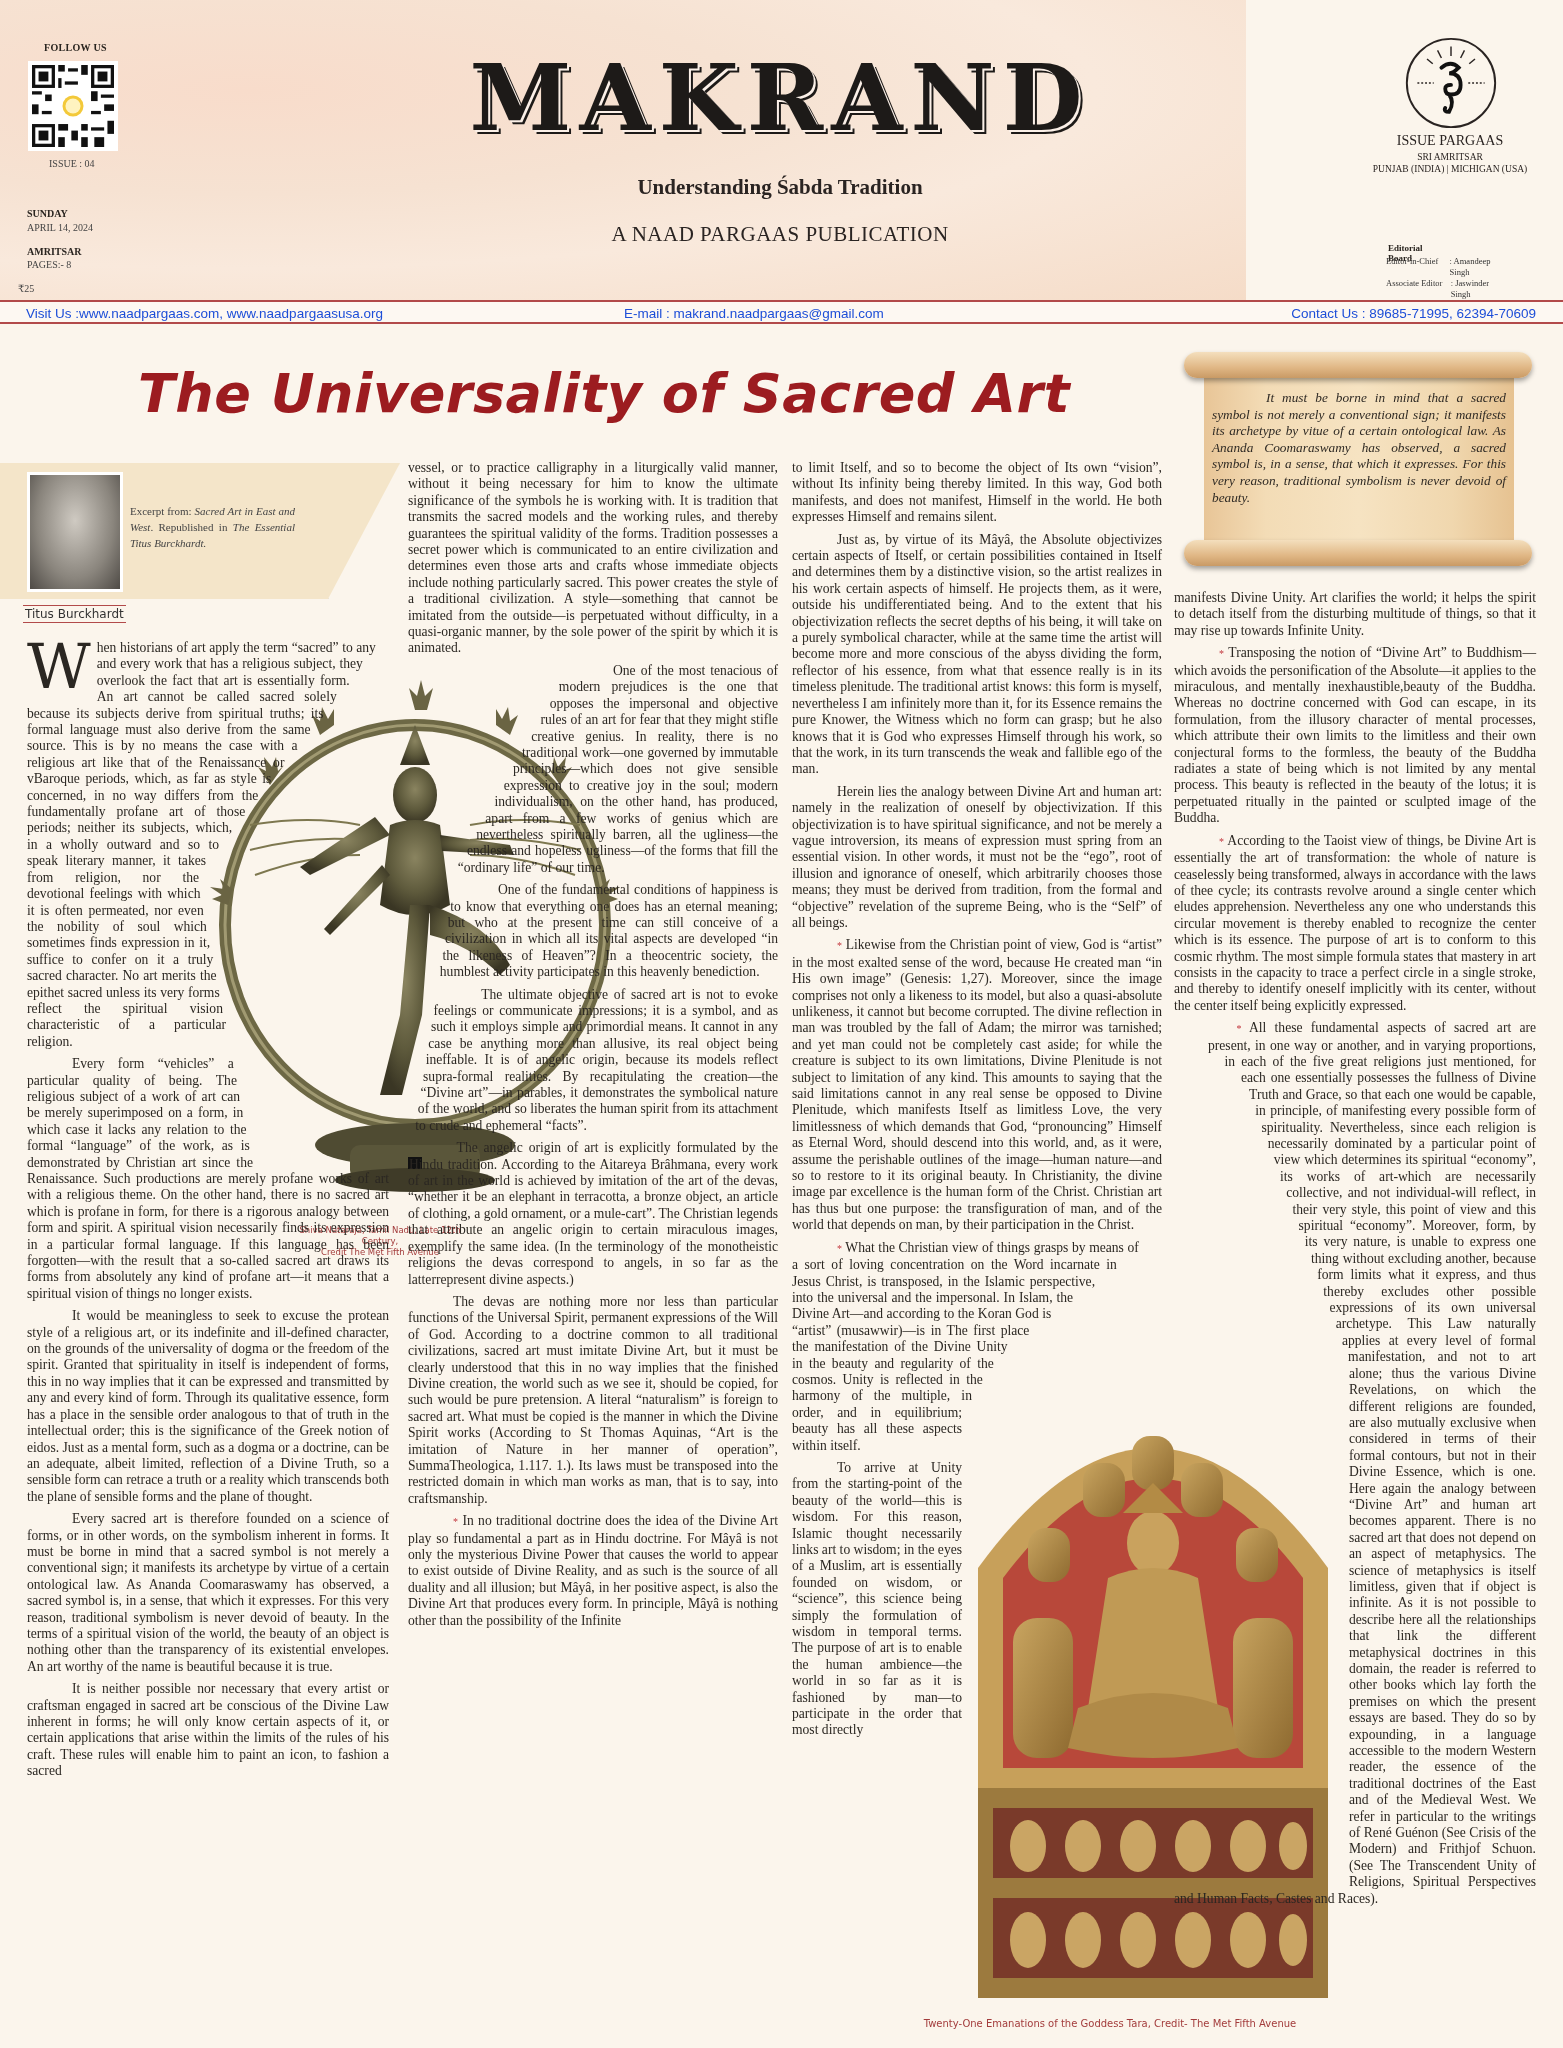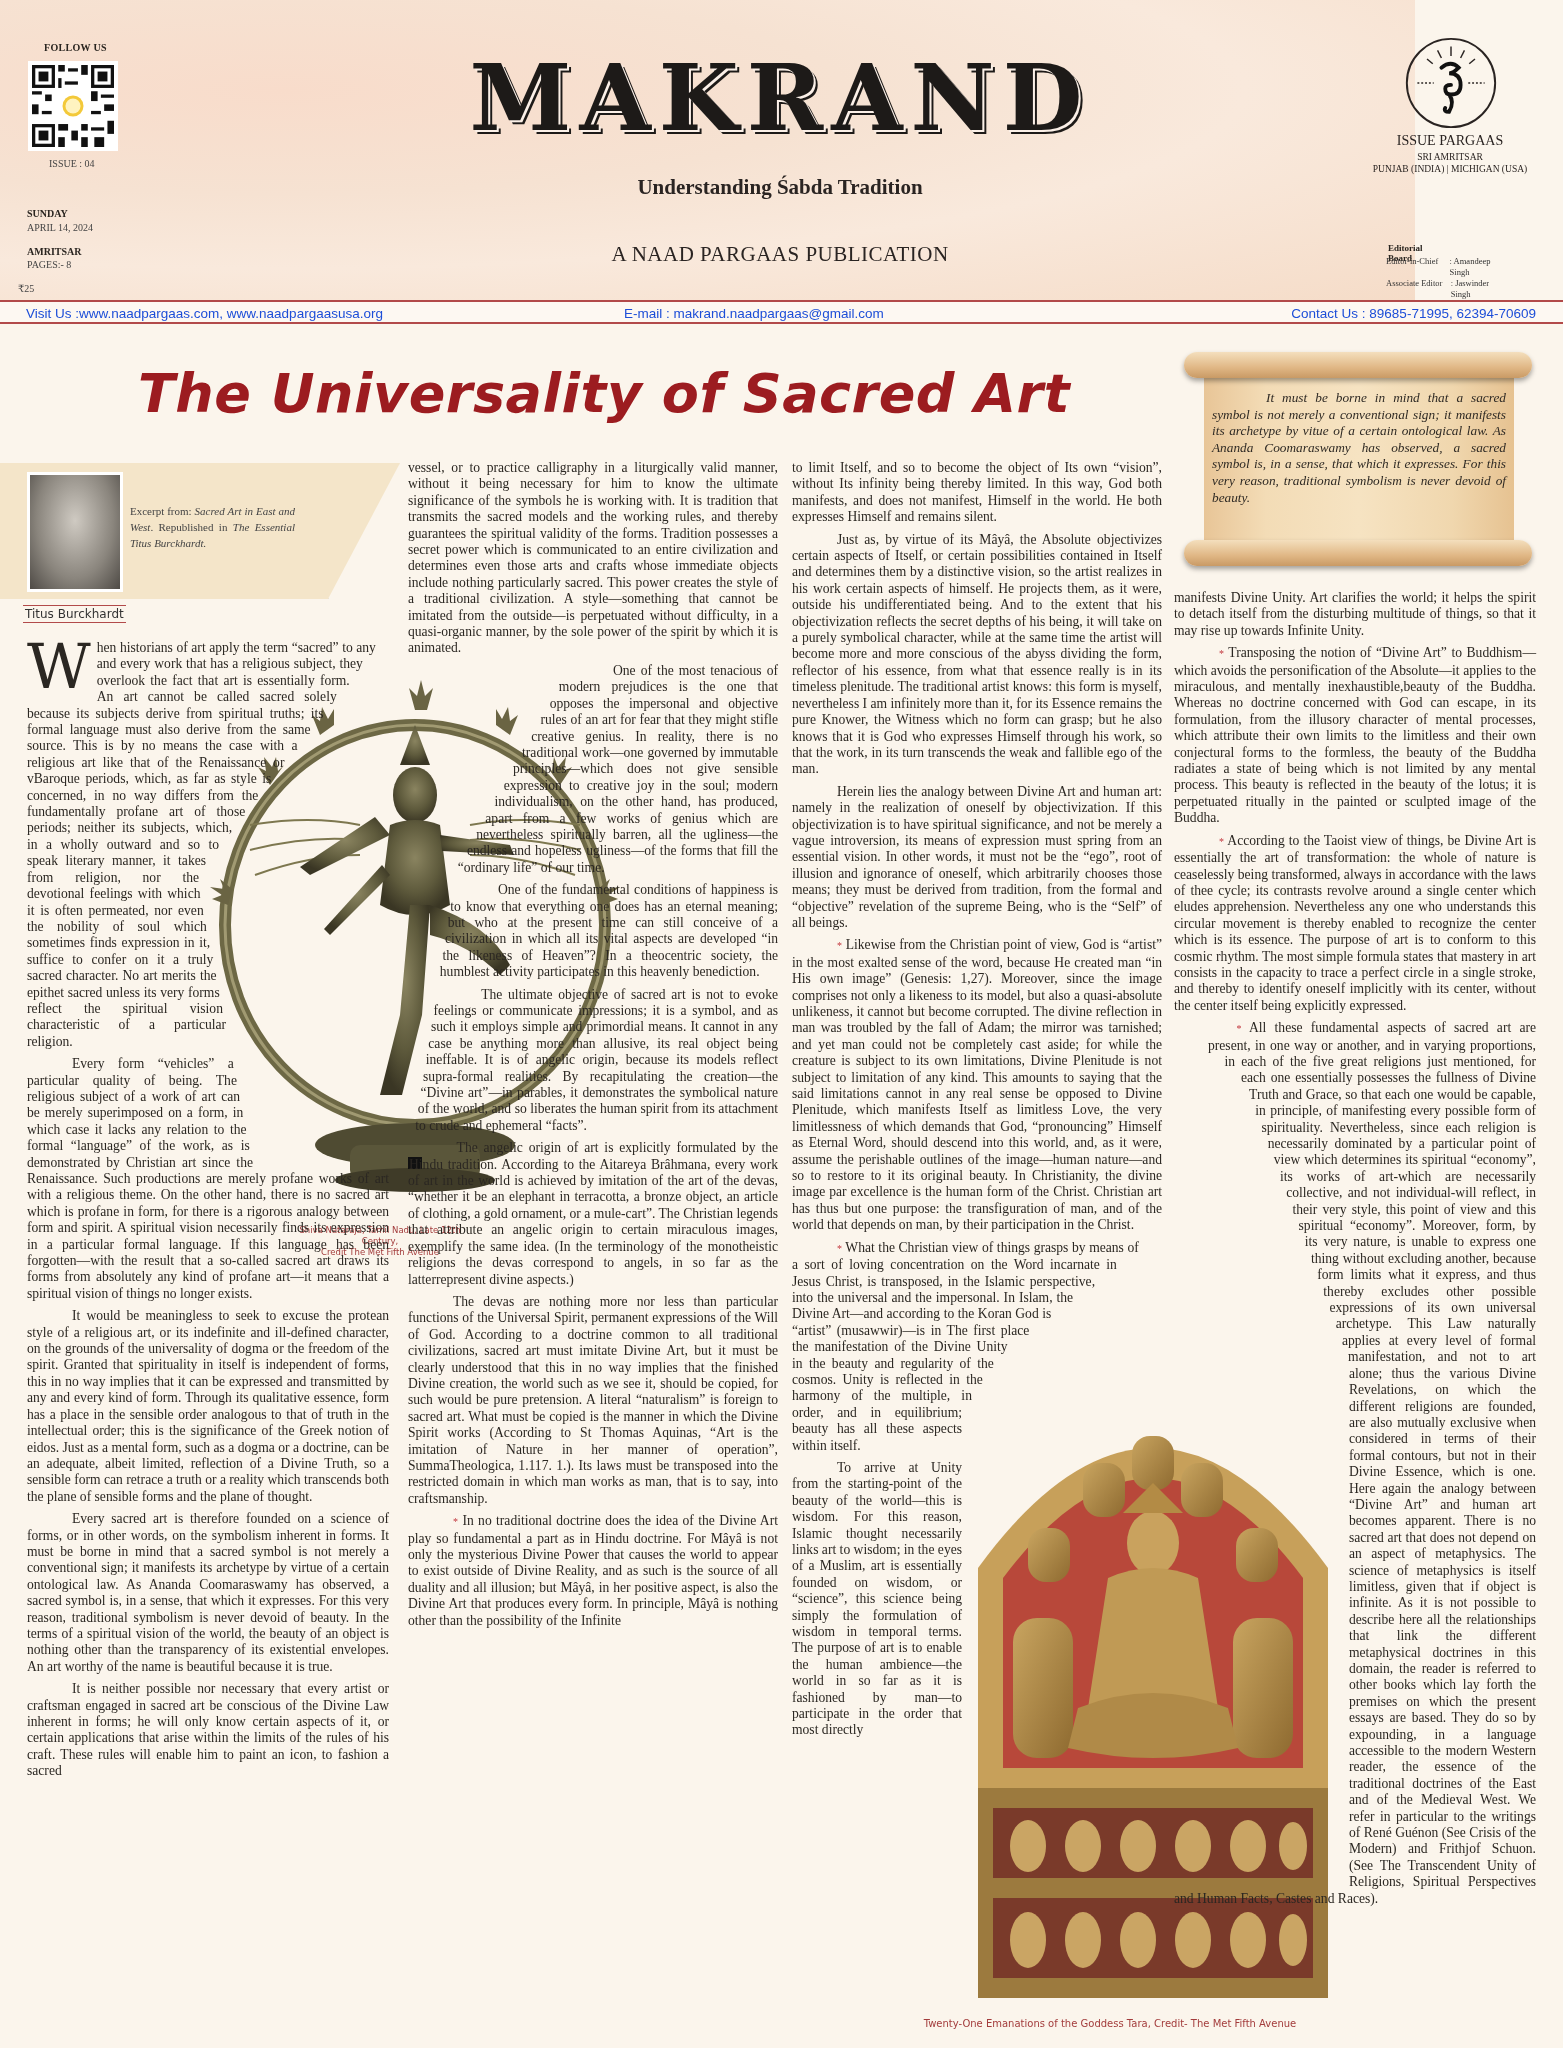--- a/index.html
+++ b/index.html
@@ -4,21 +4,21 @@
 <style>
   * { box-sizing: border-box; margin: 0; padding: 0; }
   html, body { width: 1563px; height: 2048px; overflow: hidden; }
   body {
     position: relative;
     font-family: "Liberation Serif", "DejaVu Serif", serif;
     color: #2a2520;
     background: #fbf5ec;
   }
   .masthead {
-    position: absolute; left: 0; top: 0; width: 1415px; height: 300px;
+    position: absolute; left: 0; top: 0; width: 1246px; height: 300px;
     background: radial-gradient(ellipse at 20% 30%, #f8dccb 0%, #f6e2d2 35%, #f9e9dc 60%, #f5dcc8 100%);
   }
   .follow { position: absolute; left: 44px; top: 42px; font-size: 10px; font-weight: bold; letter-spacing: .3px; }
   .qr {
     position: absolute; left: 28px; top: 61px; width: 90px; height: 90px; background: #fff; padding: 4px;
   }
   .qr svg { width: 82px; height: 82px; display: block; }
   .issue { position: absolute; left: 49px; top: 158px; font-size: 10px; color: #444; }
   .day { position: absolute; left: 27px; top: 208px; font-size: 10px; font-weight: bold; }
   .date { position: absolute; left: 27px; top: 222px; font-size: 10px; color: #444; }
@@ -26,21 +26,21 @@
   .pages { position: absolute; left: 27px; top: 259px; font-size: 10px; color: #444; }
   .price { position: absolute; left: 18px; top: 283px; font-size: 10px; color: #444; }
 
   .logo-title {
     position: absolute; left: 440px; top: 52px; width: 680px; text-align: center;
     font-family: "DejaVu Serif", serif; font-size: 92px; font-weight: bold; letter-spacing: 8px;
     color: #1d1a18; line-height: 1;
     text-shadow: 2px 2px 0 #fbf0e8, 4px 4px 0 #1d1a18;
   }
   .tagline { position: absolute; left: 440px; top: 175px; width: 680px; text-align: center; font-size: 21px; font-weight: bold; color: #2a2422; }
-  .publication { position: absolute; left: 440px; top: 222px; width: 680px; text-align: center; font-size: 21px; letter-spacing: .5px; color: #2a2422; margin-top: 20px; }
+  .publication { position: absolute; left: 440px; top: 222px; width: 680px; text-align: center; font-size: 21px; letter-spacing: .5px; color: #2a2422; }
 
   .org-logo { position: absolute; left: 1403px; top: 35px; width: 96px; height: 96px; }
   .org-name { position: absolute; left: 1360px; top: 133px; width: 180px; text-align: center; font-size: 14px; color: #2a2422; }
   .org-sub { position: absolute; left: 1330px; top: 152px; width: 240px; text-align: center; font-size: 9.5px; color: #2a2422; line-height: 1.25; }
   .board-title { position: absolute; left: 1388px; top: 243px; font-size: 9px; font-weight: bold; }
   .board { position: absolute; left: 1386px; top: 256px; font-size: 8.5px; color: #333; line-height: 1.3; }
   .board .row { display: flex; }
   .board .role { width: 78px; }
 
   .contact-bar {

